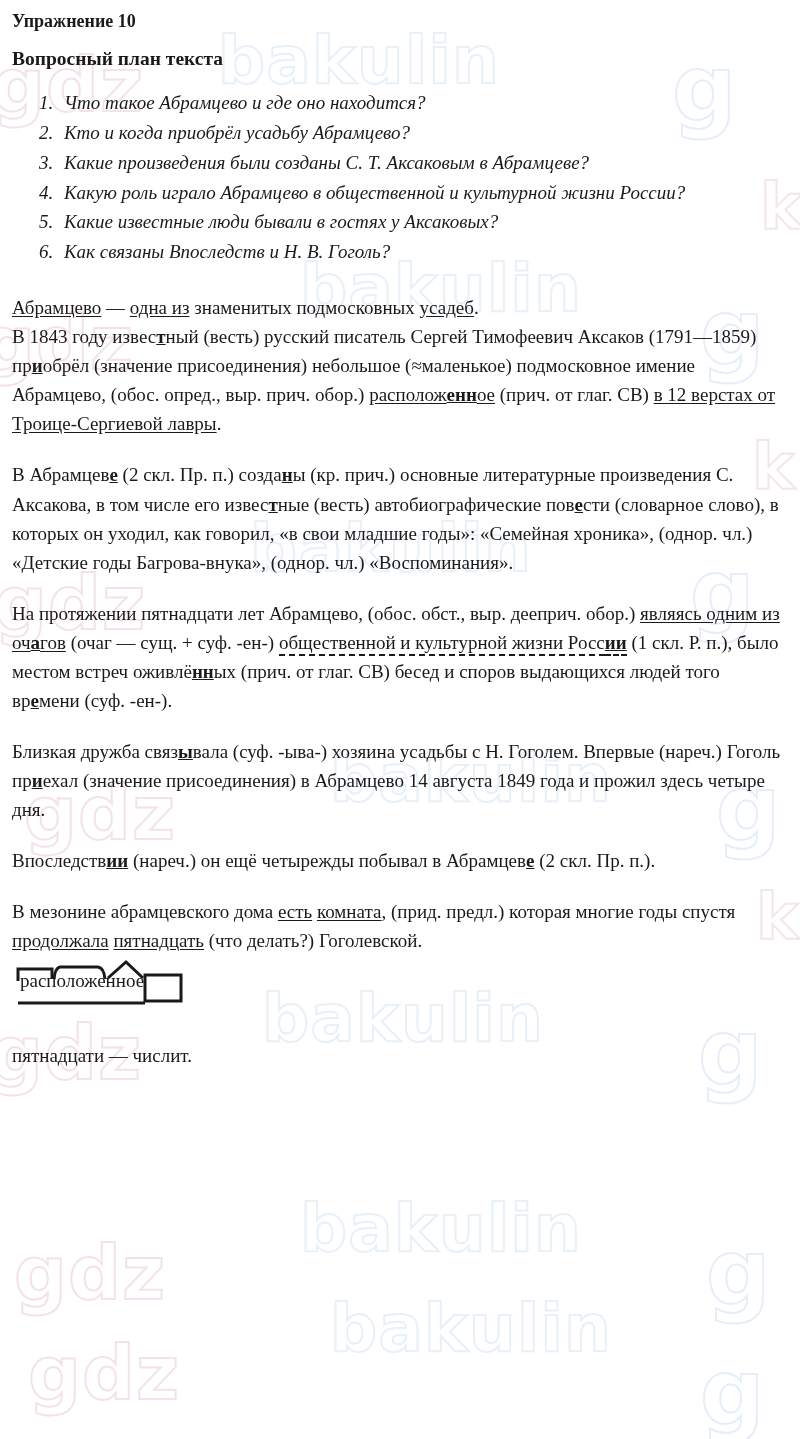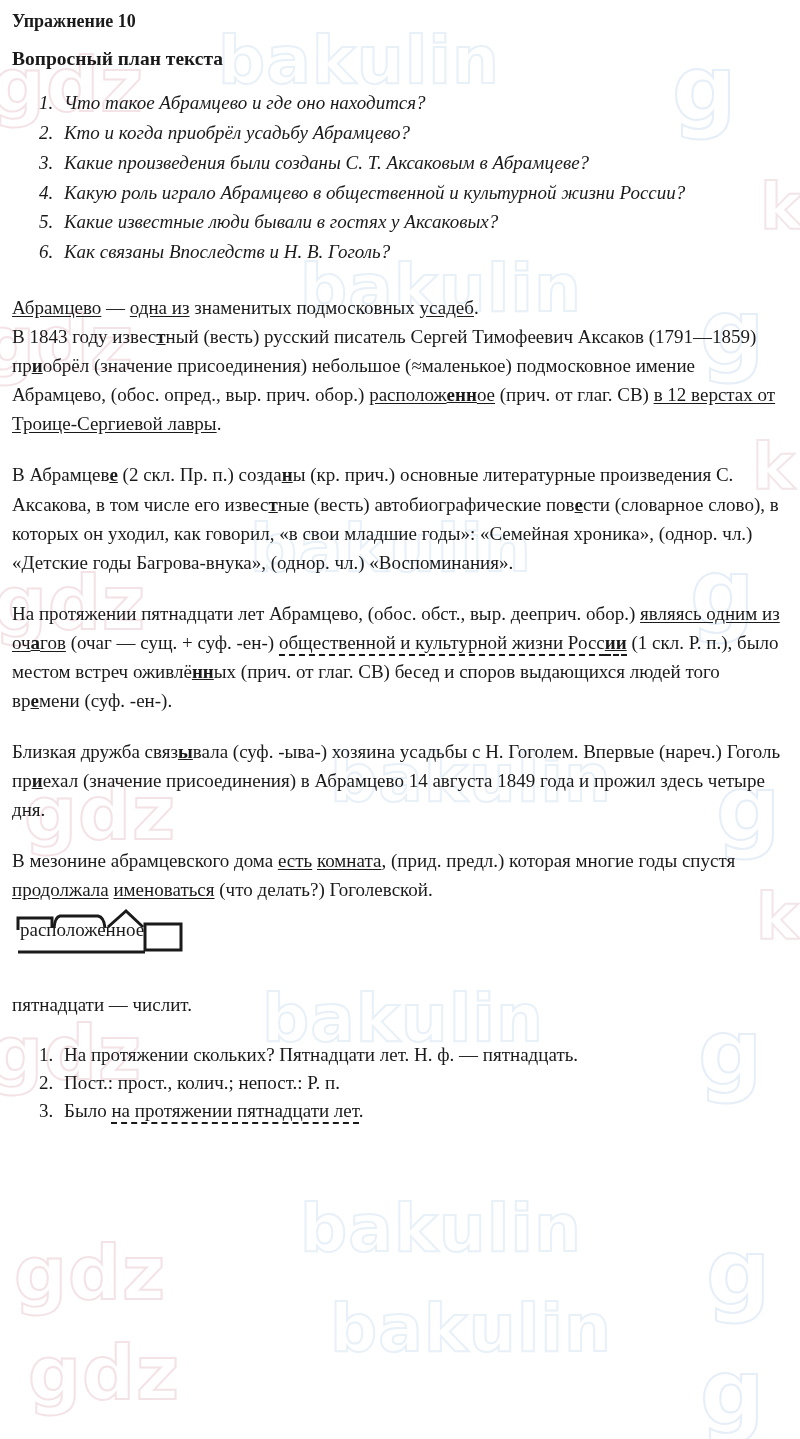--- a/index.html
+++ b/index.html
@@ -179,40 +179,36 @@
   <p class="para"><span class="u">Абрамцево</span><span> — </span><span class="u">одна из</span><span> знаменитых подмосковных </span><span class="u">усадеб</span><span>.</span><br><span>В 1843 году извес</span><span class="bu">т</span><span>ный (весть) русский писатель Сергей Тимофеевич Аксаков (1791—1859) пр</span><span class="bu">и</span><span>обрёл (значение присоединения) небольшое (≈маленькое) подмосковное имение Абрамцево, (обос. опред., выр. прич. обор.) </span><span class="u">располож</span><span class="bu">енн</span><span class="u">ое</span><span> (прич. от глаг. СВ) </span><span class="u">в 12 верстах от Троице-Сергиевой лавры</span><span>.</span></p>
 
   <p class="para"><span>В Абрамцев</span><span class="bu">е</span><span> (2 скл. Пр. п.) созда</span><span class="bu">н</span><span>ы (кр. прич.) основные литературные произведения С. Аксакова, в том числе его извес</span><span class="bu">т</span><span>ные (весть) автобиографические пов</span><span class="bu">е</span><span>сти (словарное слово), в которых он уходил, как говорил, «в свои младшие годы»: «Семейная хроника», (однор. чл.) «Детские годы Багрова-внука», (однор. чл.) «Воспоминания».</span></p>
 
   <p class="para"><span>На протяжении пятнадцати лет Абрамцево, (обос. обст., выр. дееприч. обор.) </span><span class="u">являясь одним из оч</span><span class="bu">а</span><span class="u">гов</span><span> (очаг — сущ. + суф. -ен-) </span><span class="dd">общественной и культурной жизни Росс</span><span class="bu dd">ии</span><span> (1 скл. Р. п.), было местом встреч оживлё</span><span class="bu">нн</span><span>ых (прич. от глаг. СВ) бесед и споров выдающихся людей того вр</span><span class="bu">е</span><span>мени (суф. -ен-).</span></p>
 
 
   <p class="para"><span>Близкая дружба связ</span><span class="bu">ы</span><span>вала (суф. -ыва-) хозяина усадьбы с Н. Гоголем. Впервые (нареч.) Гоголь пр</span><span class="bu">и</span><span>ехал (значение присоединения) в Абрамцево 14 августа 1849 года и прожил здесь четыре дня.</span></p>
 
 
-
-  <p class="para tight"><span>В мезонине абрамцевского дома </span><span class="u">есть</span><span> </span><span class="u">комната</span><span>, (прид. предл.) которая многие годы спустя </span><span class="u">продолжала</span><span> </span><span class="u">именоваться</span><span> (что делать?) Гоголевской.</span></p>
+  <p class="para"><span>Впоследств</span><span class="bu">ии</span><span> (нареч.) он ещё четырежды побывал в Абрамцев</span><span class="bu">е</span><span> (2 скл. Пр. п.).</span></p>
+
+  <p class="para tight"><span>В мезонине абрамцевского дома </span><span class="u">есть</span><span> </span><span class="u">комната</span><span>, (прид. предл.) которая многие годы спустя </span><span class="u">продолжала</span><span> </span><span class="u">пятнадцать</span><span> (что делать?) Гоголевской.</span></p>
 
   <div class="morph-wrap">
     <svg width="188" height="56" viewBox="0 0 188 56">
 
       <path d="M4,22 L4,10 L38,10 L38,20" fill="none" stroke="#1a1a1a" stroke-width="3"></path>
 
       <path d="M40,20 Q41,9 46,8 L84,8 Q90,9 91,20" fill="none" stroke="#1a1a1a" stroke-width="3"></path>
 
       <path d="M94,19 L112,3 L129,19" fill="none" stroke="#1a1a1a" stroke-width="3"></path>
 
       <rect x="131" y="16" width="36" height="26" fill="none" stroke="#1a1a1a" stroke-width="3"></rect>
 
       <line x1="4" y1="44" x2="131" y2="44" stroke="#1a1a1a" stroke-width="3"></line>
     </svg>
     <span class="morph-word">расположенное</span>
   </div>
 
   <p class="para">пятнадцати — числит.</p>
 
-  <ol class="anlist">
-    <li><span>На протяжении скольких? Пятнадцати лет. Н. ф. — пятнадцать.</span></li>
-    <li><span>Пост.: прост., колич.; непост.: Р. п.</span></li>
-    <li><span>Было </span><span class="dd">на протяжении пятнадцати лет</span><span>.</span></li>
-  </ol>
 
 </div>
 
 </body></html>

